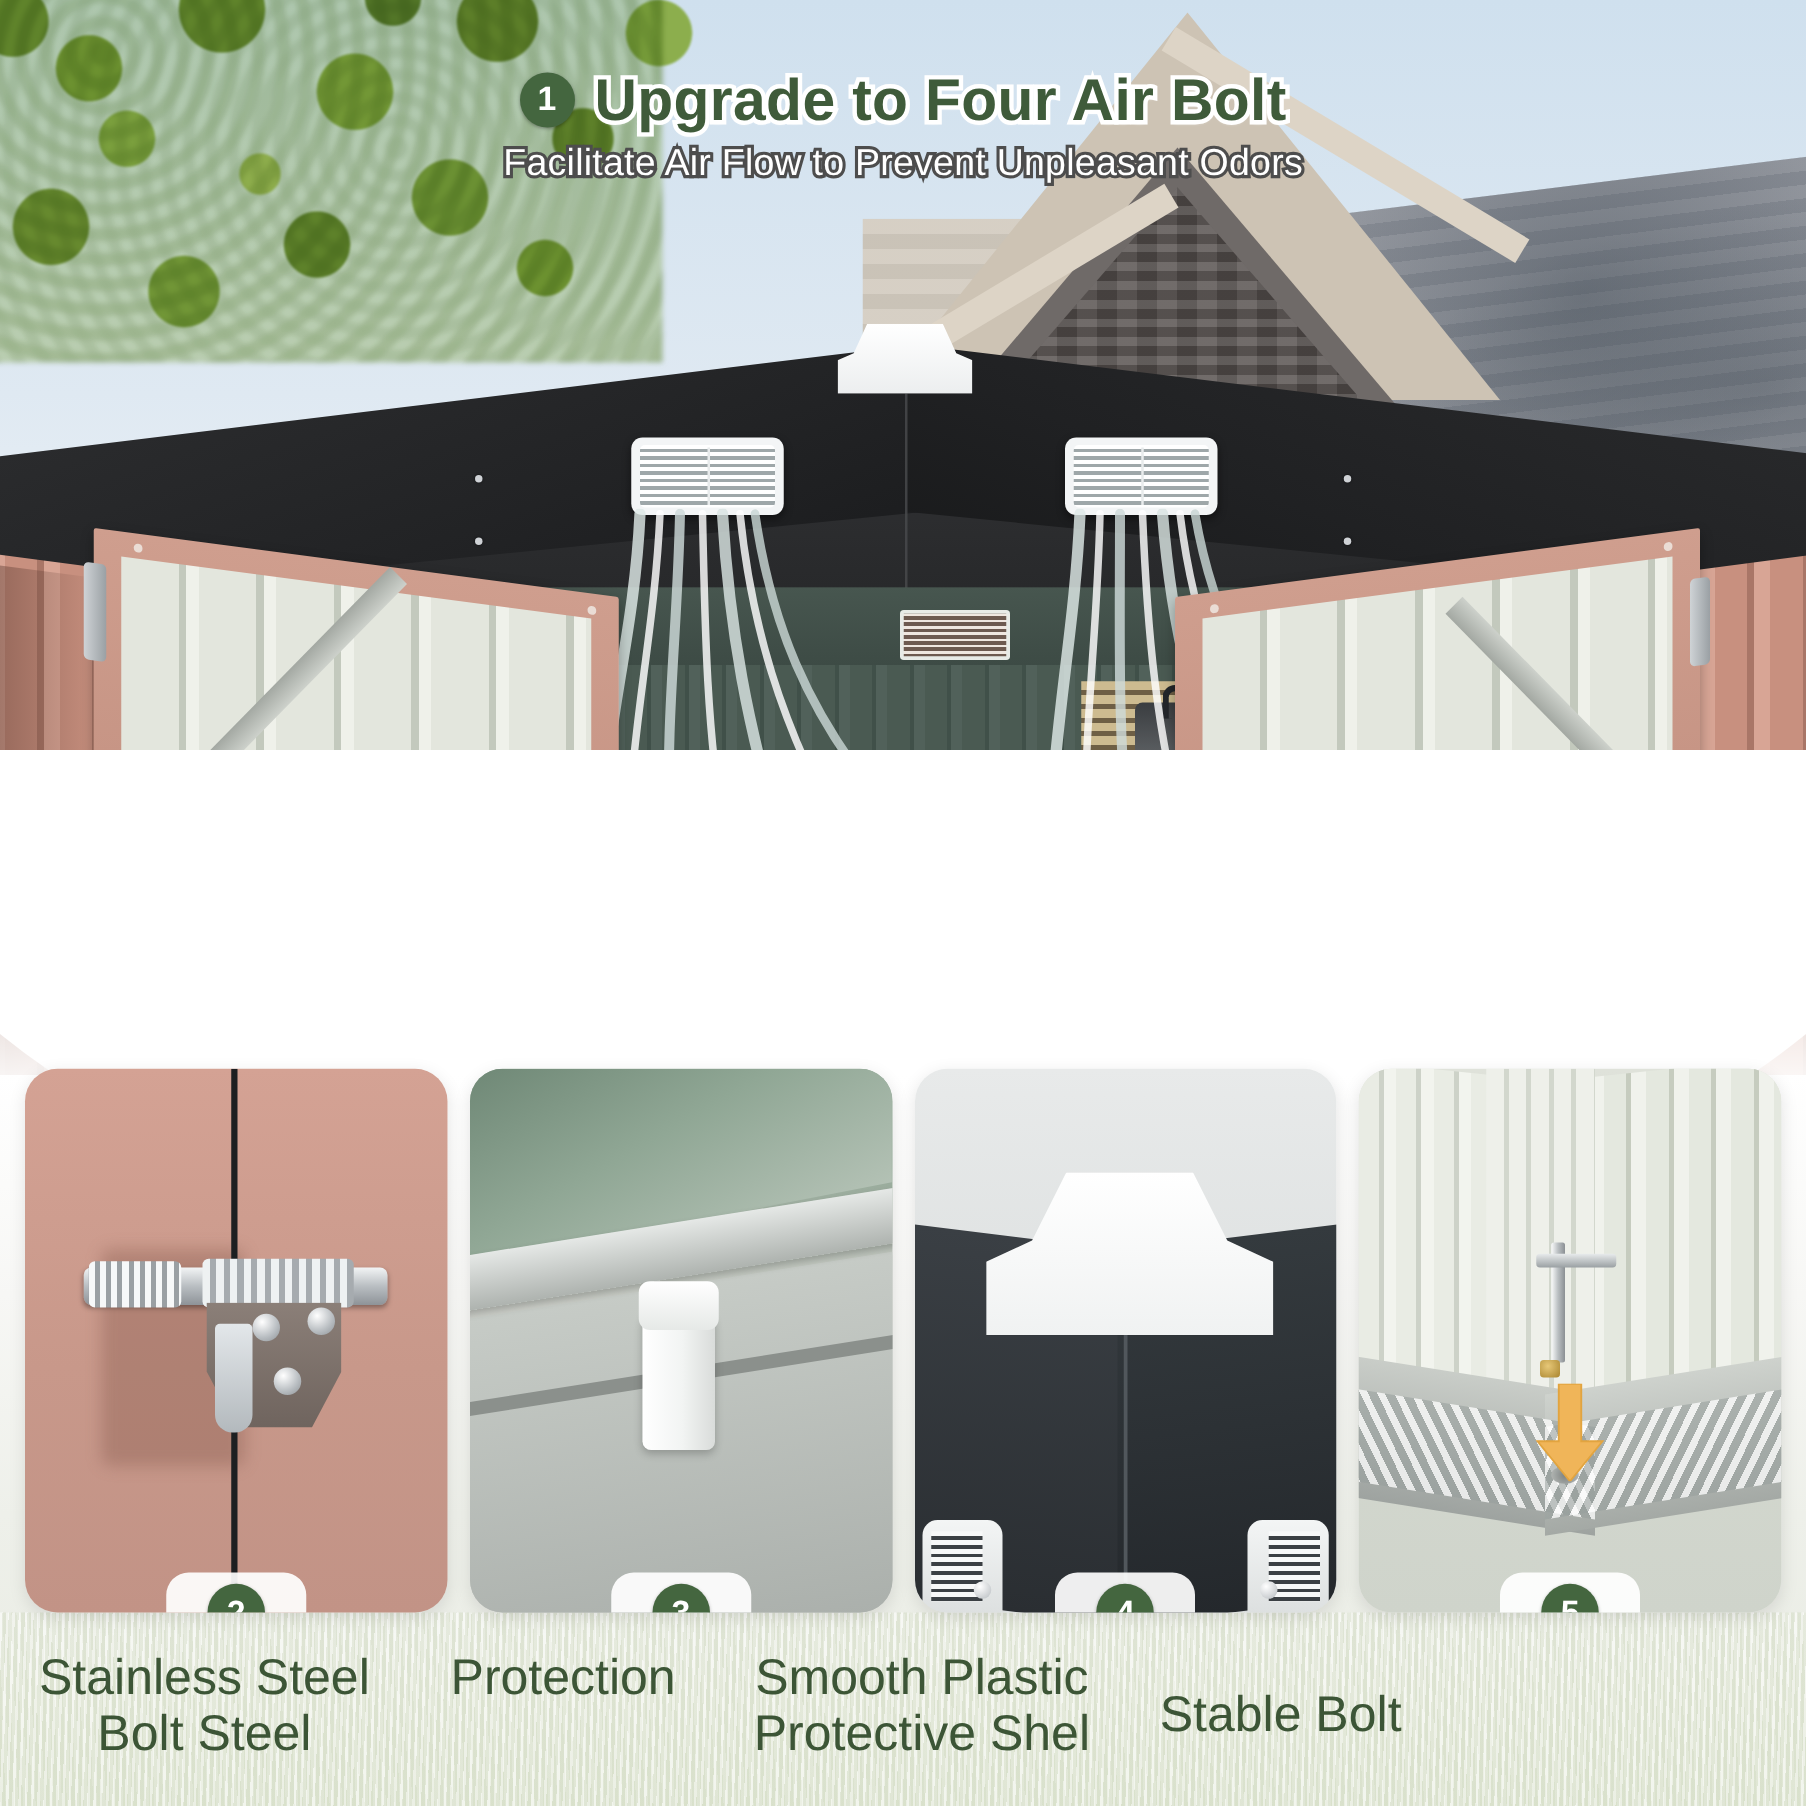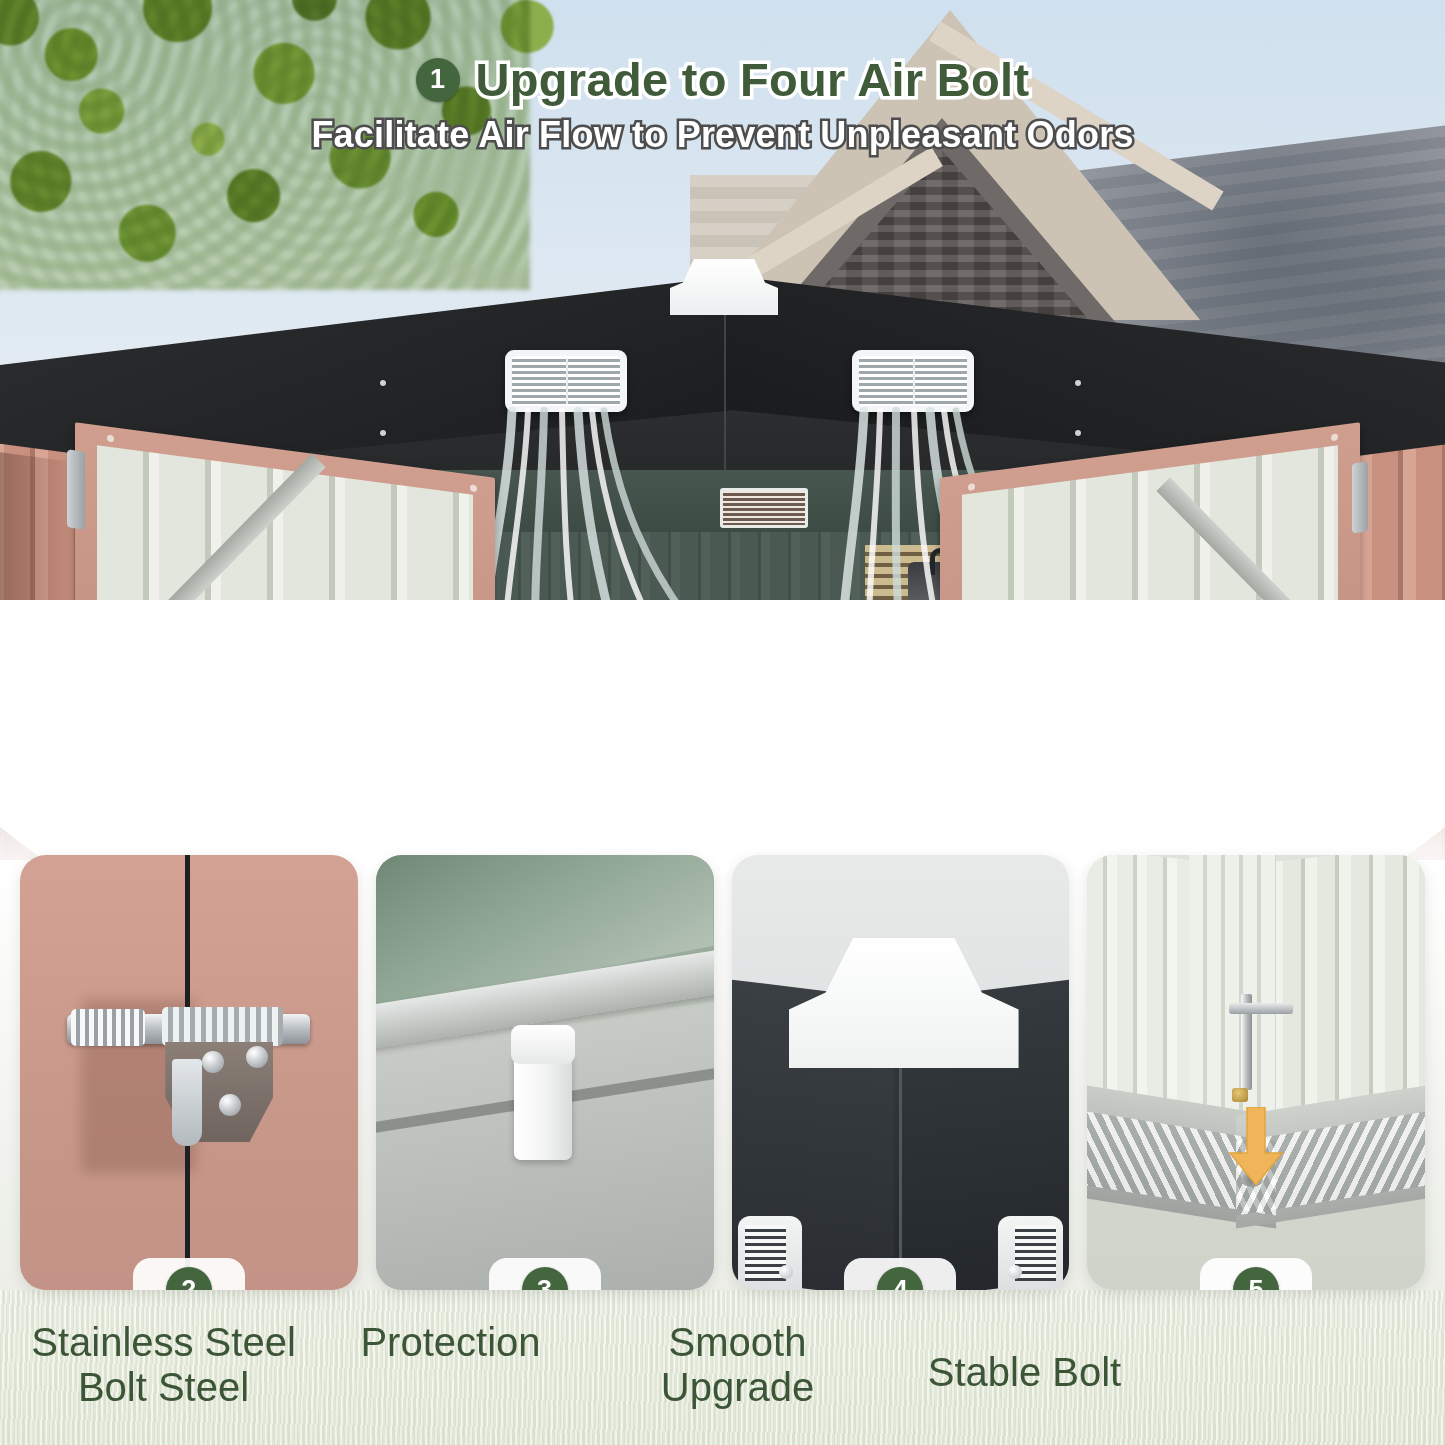--- a/index.html
+++ b/index.html
@@ -191,21 +191,21 @@
   .badge{
     width:44px;height:44px;border-radius:50%;
     background:#44663f;color:#fff;display:flex;align-items:center;justify-content:center;
     font-size:27px;font-weight:bold;line-height:1;flex:none;
     box-shadow:0 1px 3px rgba(0,0,0,.35);}
   .h-title{
     font-size:47px;font-weight:bold;color:#3f5b3a;letter-spacing:.3px;
     -webkit-text-stroke:7px #ffffff;paint-order:stroke fill;
     text-shadow:0 2px 3px rgba(255,255,255,.85);}
   .h-sub{
-    margin-top:7px;font-size:36px;font-weight:bold;color:#ffffff;letter-spacing:.2px;
+    margin-top:7px;font-size:30px;font-weight:normal;color:#ffffff;letter-spacing:.2px;
     -webkit-text-stroke:5px #4d4d4d;paint-order:stroke fill;}
 
   
   .panels{position:absolute;left:0;top:855px;width:1445px;height:440px;z-index:30;
     display:flex;gap:18px;padding:0 20px;box-sizing:border-box;}
   .panel{position:relative;flex:1;height:435px;border-radius:26px;overflow:hidden;
     box-shadow:0 4px 14px rgba(0,0,0,.10);}
 
   
   .p2{background:linear-gradient(180deg,#d4a294 0%,#c8988a 55%,#c29386 100%);}
@@ -547,20 +547,21 @@
 
   <div class="captions">
     <div class="cap">
       <span>Stainless Steel</span>
       <span>Bolt Steel</span>
     </div>
     <div class="cap">
       <span>Protection</span>
     </div>
     <div class="cap">
-      <span>Smooth Upgrade</span>
+      <span>Smooth Plastic</span>
+      <span>Protective Shel</span>
     </div>
     <div class="cap cap-5">
       <span>Stable Bolt</span>
     </div>
   </div>
 
 </div>
 
 </body></html>

